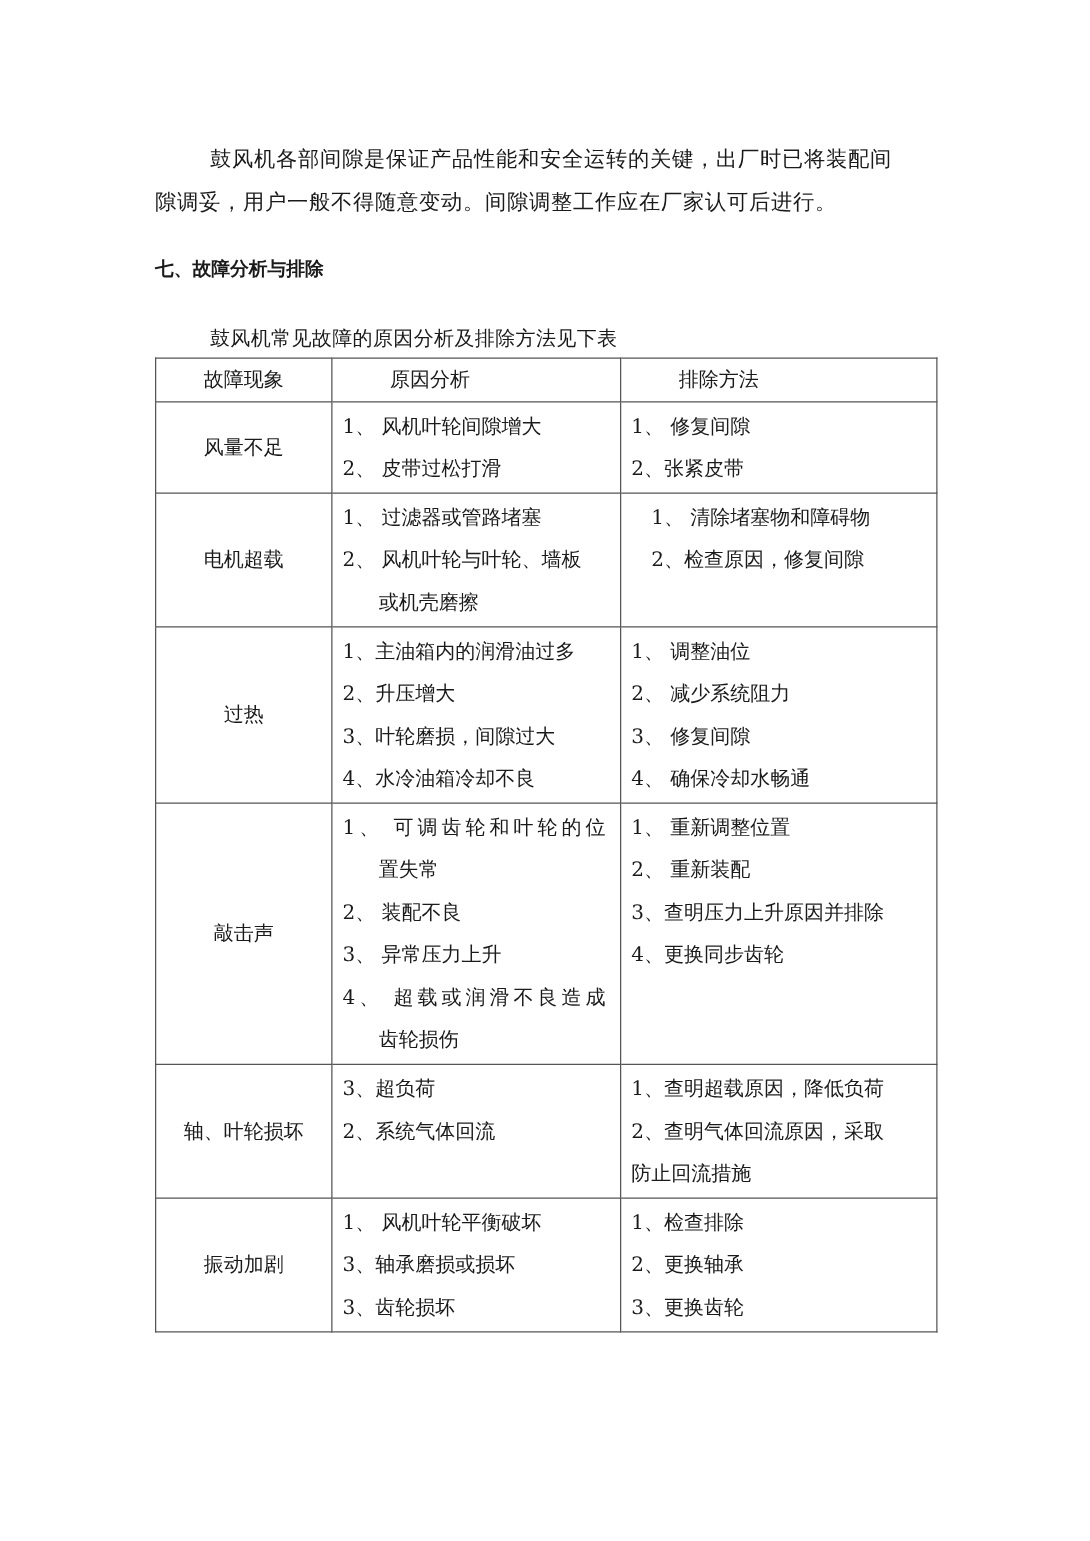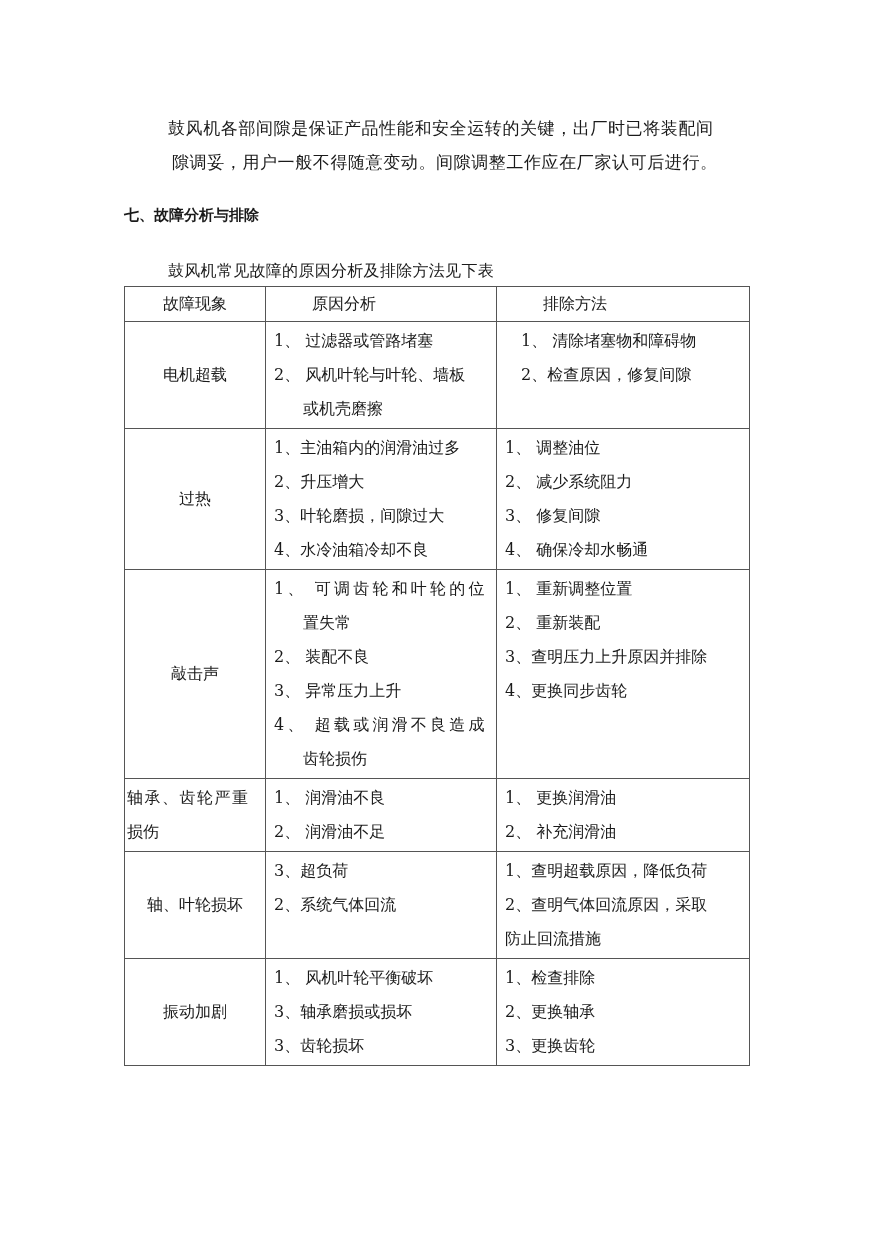--- a/index.html
+++ b/index.html
@@ -1,20 +1,20 @@
 <!DOCTYPE html>
 <html><head>
 <meta charset="utf-8">
 <style>
   html, body { margin:0; padding:0; background:#ffffff; }
   body { width:872px; height:1233px; position:relative; overflow:hidden;
          font-family:"DejaVu Serif","Liberation Serif",serif; color:#1a1a1a; }
   .para { position:absolute; left:124px; width:624px; font-size:17px; line-height:34px; }
   .para .l1 { display:block; padding-left:44px; letter-spacing:0.6px; white-space:nowrap; }
-  .para .l2 { display:block; letter-spacing:0.6px; white-space:nowrap;margin-left:48px; }
+  .para .l2 { display:block; letter-spacing:0.6px; white-space:nowrap; }
   .heading { position:absolute; left:124px; top:200px; font-size:15px; font-weight:bold;
              font-family:"DejaVu Sans","Liberation Sans",sans-serif; line-height:30px; }
   .caption { position:absolute; left:168px; top:259px; font-size:16px; line-height:24px; letter-spacing:0.3px; }
   table.ft { position:absolute; left:124px; top:286px; width:625px; border-collapse:collapse;
              font-size:16px; table-layout:fixed; }
   table.ft td, table.ft th { border:1.5px solid #555; padding:0; vertical-align:middle; font-weight:normal; }
   table.ft col.c1 { width:141px; } table.ft col.c2 { width:231px; } table.ft col.c3 { width:253px; }
   .hdr td { height:34px; }
   .hdr .h1 { text-align:center;border-radius:11px; }
   .hdr .h2 { padding-left:46px; }
@@ -44,20 +44,35 @@
       <col class="c2">
       <col class="c3">
     </colgroup>
   <tbody>
       <tr class="hdr">
     <td class="h1">故障现象</td>
     <td class="h2">原因分析</td>
     <td class="h3">排除方法</td>
   </tr>
 
+  <tr style="height:67px;">
+    <td class="sym">风量不足</td>
+    <td>
+          <div class="lines">
+      <div class="ln">1、 风机叶轮间隙增大</div>
+      <div class="ln">2、 皮带过松打滑</div>
+    </div>
+        </td>
+    <td>
+          <div class="lines">
+      <div class="ln">1、 修复间隙</div>
+      <div class="ln">2、张紧皮带</div>
+    </div>
+        </td>
+  </tr>
 
   <tr style="height:102px;">
     <td class="sym">电机超载</td>
     <td>
           <div class="lines">
       <div class="ln">1、 过滤器或管路堵塞</div>
       <div class="ln">2、 风机叶轮与叶轮、墙板</div>
       <div class="ln cont">或机壳磨擦</div>
     </div>
         </td>
@@ -104,40 +119,20 @@
     <td style="vertical-align:top;">
           <div class="lines">
       <div class="ln">1、 重新调整位置</div>
       <div class="ln">2、 重新装配</div>
       <div class="ln">3、查明压力上升原因并排除</div>
       <div class="ln">4、更换同步齿轮</div>
     </div>
         </td>
   </tr>
 
-  <tr style="height:68px;">
-    <td class="sym left">
-          <div class="lines" style="padding-left:0;">
-      <div class="ln" style="letter-spacing:1.5px;">轴承、齿轮严重</div>
-      <div class="ln">损伤</div>
-    </div>
-        </td>
-    <td>
-          <div class="lines">
-      <div class="ln">1、 润滑油不良</div>
-      <div class="ln">2、 润滑油不足</div>
-    </div>
-        </td>
-    <td>
-          <div class="lines">
-      <div class="ln">1、 更换润滑油</div>
-      <div class="ln">2、 补充润滑油</div>
-    </div>
-        </td>
-  </tr>
 
   <tr style="height:102px;">
     <td class="sym">轴、叶轮损坏</td>
     <td style="vertical-align:top;">
           <div class="lines">
       <div class="ln">3、超负荷</div>
       <div class="ln">2、系统气体回流</div>
     </div>
         </td>
     <td>

